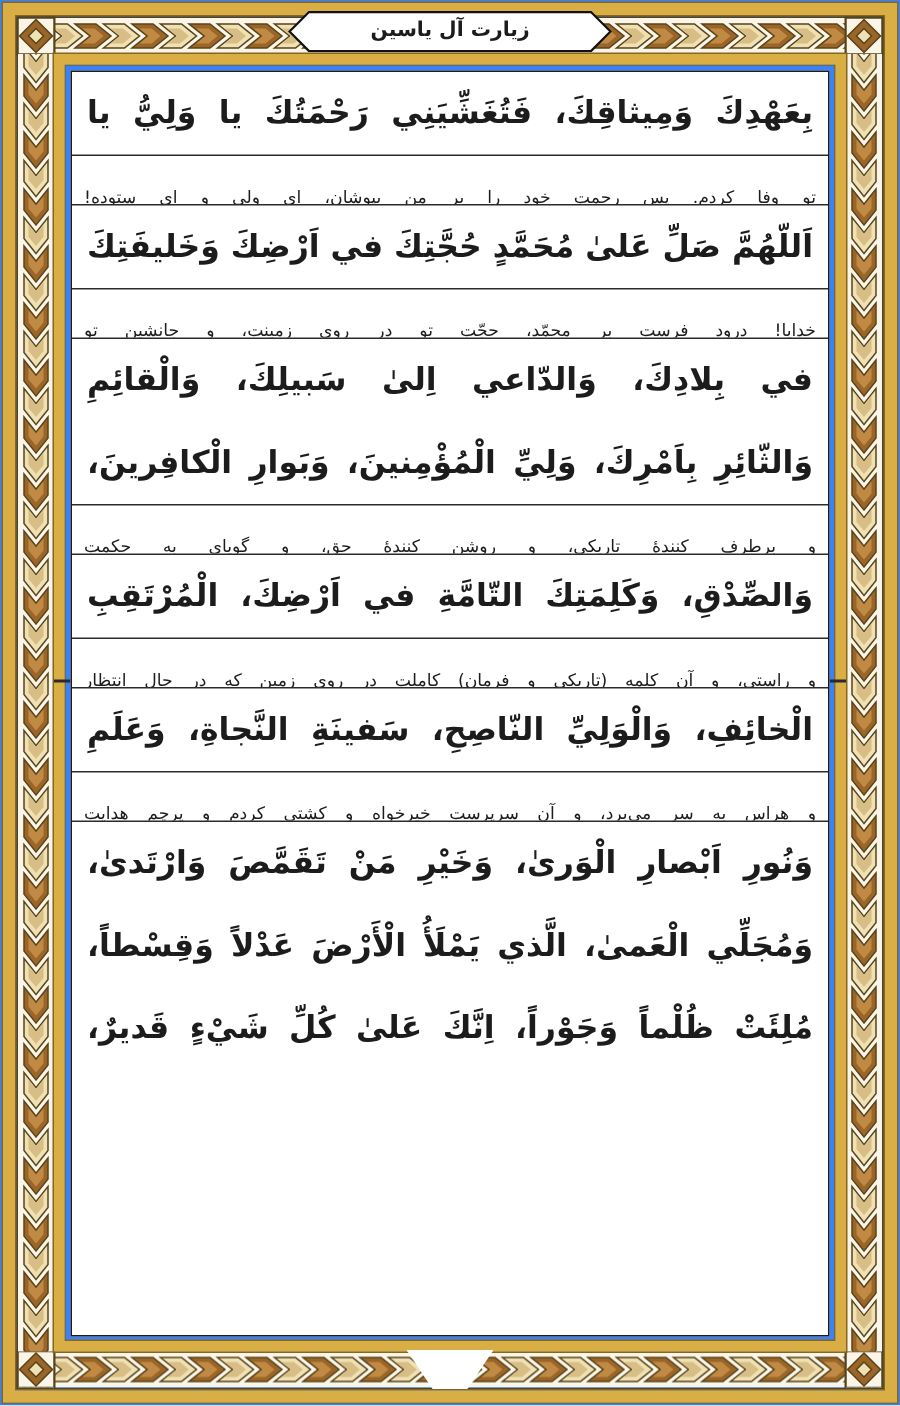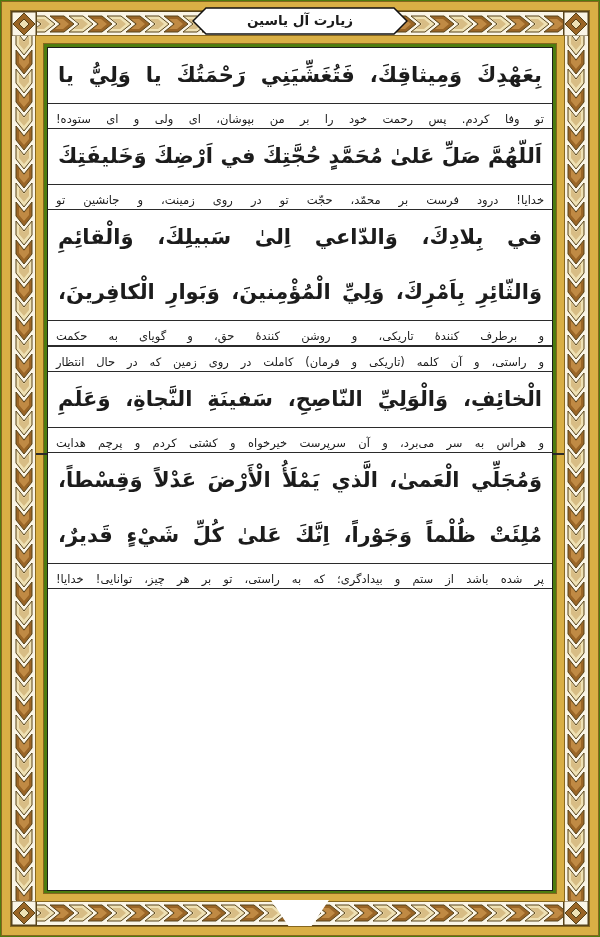--- a/index.html
+++ b/index.html
@@ -1,17 +1,17 @@
 <!DOCTYPE html>
 <html lang="fa" dir="rtl"><head>
 <meta charset="utf-8">
 <style>
   html,body{margin:0;padding:0;background:#ffffff;}
   body{width:600px;height:937px;position:relative;font-family:"DejaVu Sans",sans-serif;color:#1c1c1c;}
-  .page{position:absolute;inset:0;background:#4d7c0f;overflow:hidden;}
+  .page{position:absolute;inset:0;background:#3b82f6;overflow:hidden;}
 
   
   .gold-outer{position:absolute;inset:2px;border:8px solid #d9af45;
     box-shadow:0 0 0 1px #86671f, inset 0 0 0 1px #86671f;pointer-events:none;}
   .gold-inner{position:absolute;inset:36px;border:7px solid #d9af45;
     box-shadow:0 0 0 1px #86671f, inset 0 0 0 1px #86671f;pointer-events:none;}
 
   .chain{position:absolute;box-shadow:0 0 0 1px #57431a;}
   .chain-top{left:12px;top:12px;}
   .chain-bottom{left:12px;bottom:12px;}
@@ -39,21 +39,21 @@
 
   
   .textblock{position:absolute;left:47px;right:47px;top:47px;bottom:46px;
     border:1.5px solid #1c1c1c;background:#fff;overflow:hidden;}
   .row-ar{height:55px;box-sizing:border-box;direction:rtl;overflow:hidden;
     font-size:21px;font-weight:bold;line-height:55px;
     text-align:justify;text-align-last:justify;padding:0 10px;}
   .row-fa{height:26px;box-sizing:border-box;direction:rtl;overflow:hidden;
     border-top:1.2px solid #2b2b2b;border-bottom:1.2px solid #2b2b2b;
     font-size:11.5px;line-height:23px;
-    text-align:justify;text-align-last:justify;padding:4px 8px;}
+    text-align:justify;text-align-last:justify;padding:16px 8px;}
 </style>
 </head>
 <body>
 
 <div class="page">
 
   <svg width="0" height="0" style="position:absolute" aria-hidden="true">
     <defs>
       <pattern id="chainH" width="38" height="24" patternUnits="userSpaceOnUse">
         <rect width="38" height="24" fill="#faf5e6"></rect>
@@ -133,21 +133,22 @@
   <div class="tick tick-r"></div>
 
   <div class="textblock">
     <div class="row-ar">بِعَهْدِكَ وَمِيثاقِكَ، فَتُغَشِّيَنِي رَحْمَتُكَ يا وَلِيُّ يا حَميدُ،</div>
     <div class="row-fa">تو وفا كردم. پس رحمت خود را بر من بپوشان، اى ولى و اى ستوده!</div>
     <div class="row-ar">اَللّهُمَّ صَلِّ عَلىٰ مُحَمَّدٍ حُجَّتِكَ في اَرْضِكَ وَخَليفَتِكَ</div>
     <div class="row-fa">خدايا! درود فرست بر محمّد، حجّت تو در روى زمينت، و جانشين تو</div>
     <div class="row-ar">في بِلادِكَ، وَالدّاعي اِلىٰ سَبيلِكَ، وَالْقائِمِ بِقِسْطِكَ،</div>
     <div class="row-ar">وَالثّائِرِ بِاَمْرِكَ، وَلِيِّ الْمُؤْمِنينَ، وَبَوارِ الْكافِرينَ،</div>
     <div class="row-fa">و برطرف كنندهٔ تاريكى، و روشن كنندهٔ حق، و گوياى به حكمت</div>
+    <div class="row-ar">وَالصِّدْقِ، وَكَلِمَتِكَ التّامَّةِ في اَرْضِكَ، الْمُرْتَقِبِ</div>
     <div class="row-fa">و راستى، و آن كلمه (تاريكى و فرمان) كاملت در روى زمين كه در حال انتظار</div>
     <div class="row-ar">الْخائِفِ، وَالْوَلِيِّ النّاصِحِ، سَفينَةِ النَّجاةِ، وَعَلَمِ الْهُدىٰ،</div>
     <div class="row-fa">و هراس به سر مى‌برد، و آن سرپرست خيرخواه و كشتى كردم و پرچم هدايت</div>
+    <div class="row-ar">وَنُورِ اَبْصارِ الْوَرىٰ، وَخَيْرِ مَنْ تَقَمَّصَ وَارْتَدىٰ،</div>
     <div class="row-ar">وَمُجَلِّي الْعَمىٰ، الَّذي يَمْلَأُ الْأَرْضَ عَدْلاً وَقِسْطاً، كَما</div>
     <div class="row-ar">مُلِئَتْ ظُلْماً وَجَوْراً، اِنَّكَ عَلىٰ كُلِّ شَيْءٍ قَديرٌ، اَللّهُمَّ</div>
-    <div class="row-fa">پر شده باشد از ستم و بيدادگرى؛ كه به راستى، تو بر هر چيز، توانايى! خدايا!</div>
   </div>
 
 </div>
 
 </body></html>

